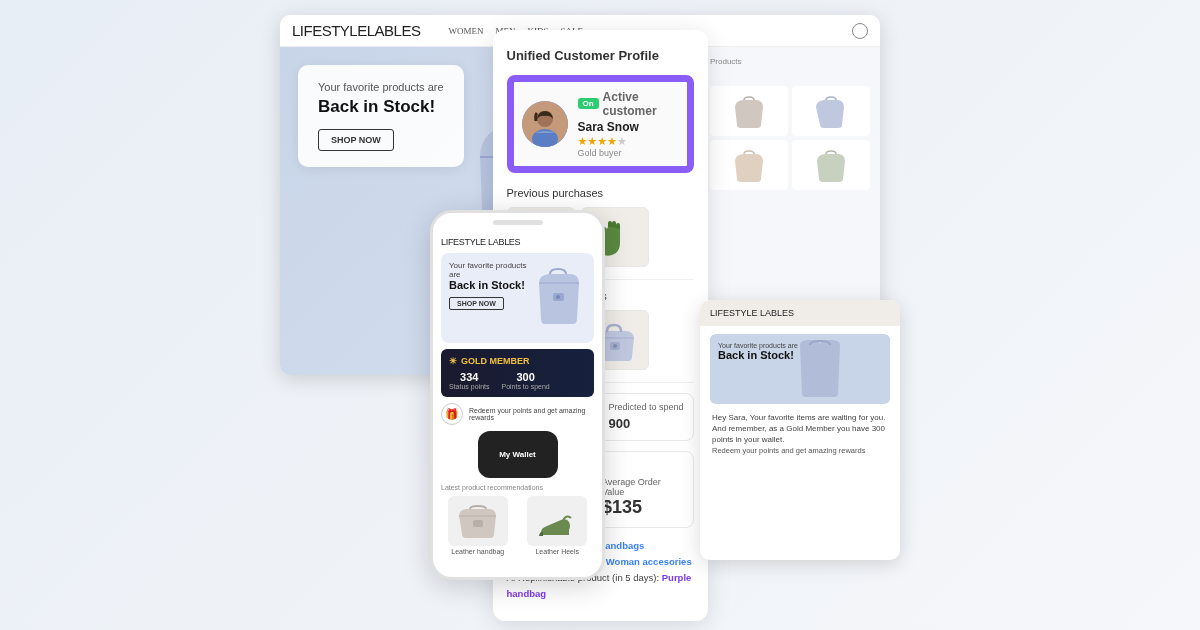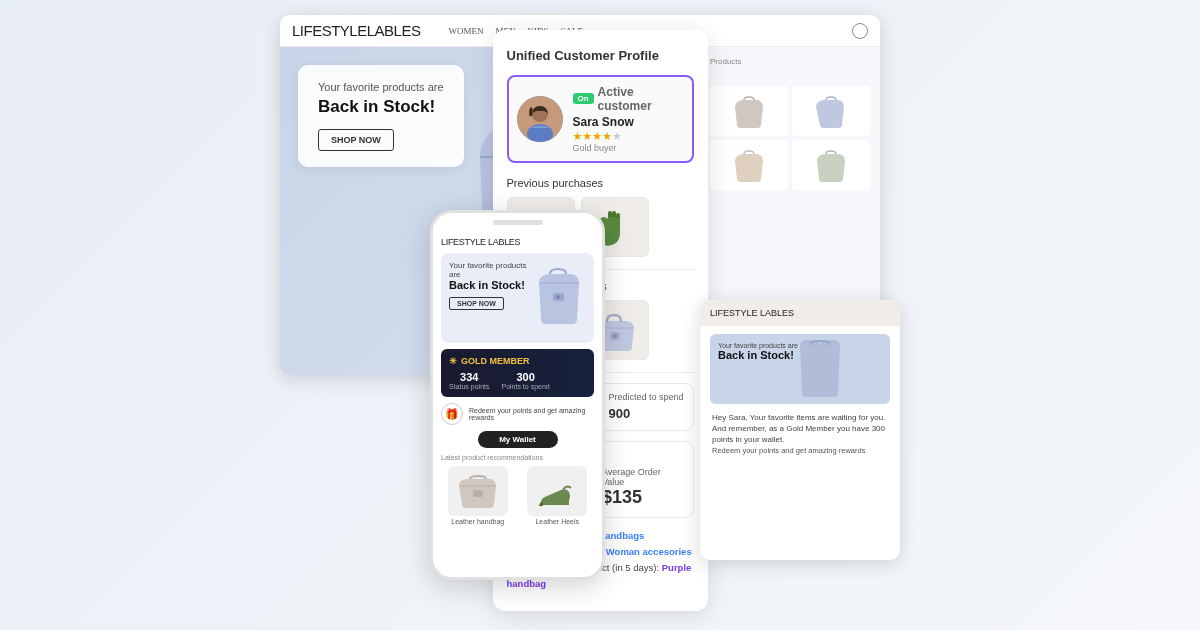--- a/index.html
+++ b/index.html
@@ -51,21 +51,21 @@
       color: #333;
       margin-bottom: 12px;
     }
 
     .customer-info {
       display: flex;
       align-items: center;
       gap: 10px;
       margin-bottom: 14px;
       background: #fafafa;
-      border: 2px solid #8b5cf6;
+      border: 7px solid #8b5cf6;
       border-radius: 8px;
       padding: 8px;
     }
 
     .avatar {
       width: 46px;
       height: 46px;
       border-radius: 50%;
       background: linear-gradient(135deg, #7b9fd4 0%, #5a7dc4 100%);
       flex-shrink: 0;
@@ -517,21 +517,21 @@
       color: #444;
       flex: 1;
     }
 
     .my-wallet-btn {
       display: block;
       background: #222;
       color: #fff;
       font-size: 8px;
       font-weight: 700;
-      padding: 4px 0;
+      padding: 19px 0;
       text-align: center;
       border-radius: 12px;
       margin: 0 auto 6px;
       width: 80px;
     }
 
     .latest-recs-label {
       font-size: 7px;
       color: #888;
       margin-bottom: 5px;

